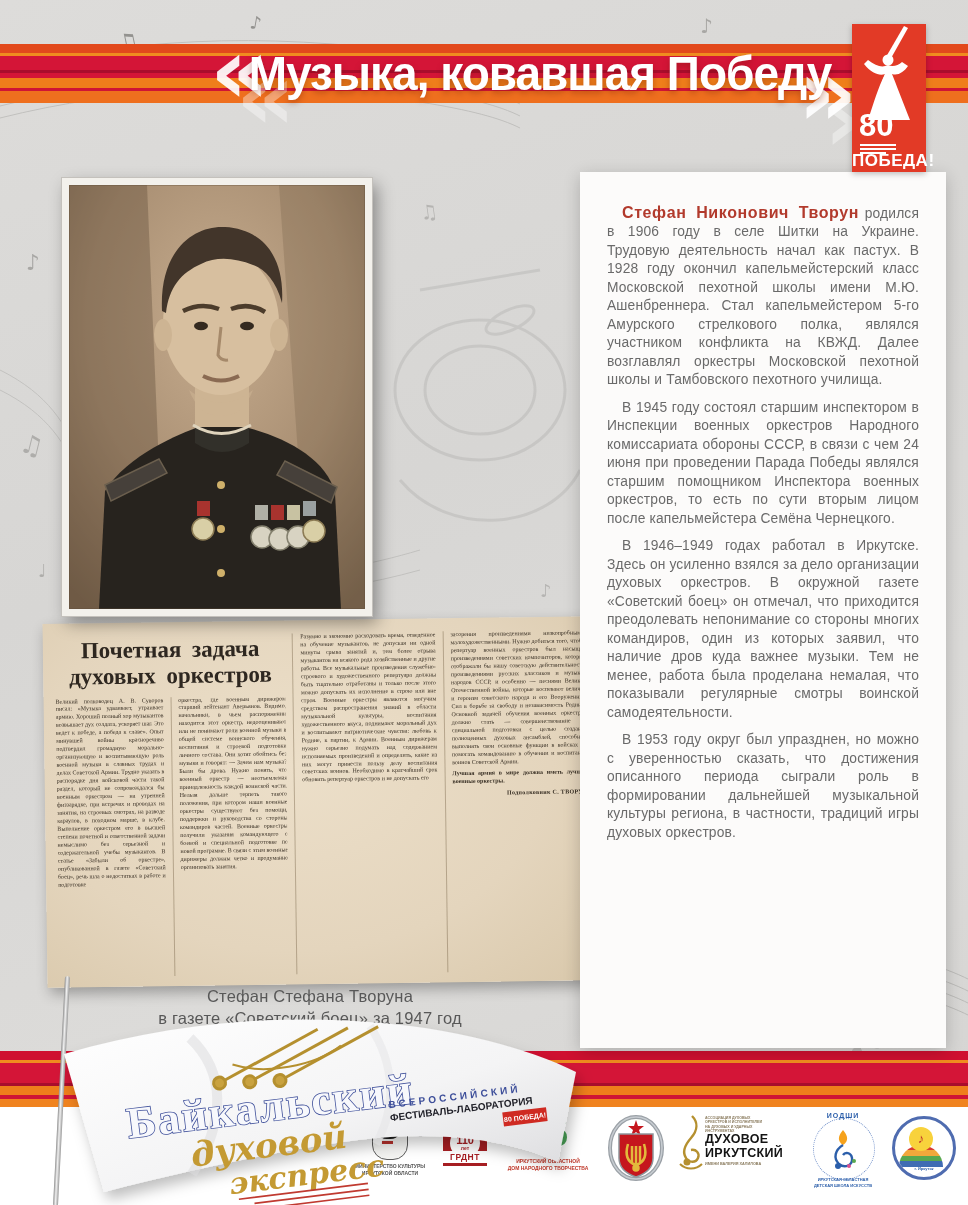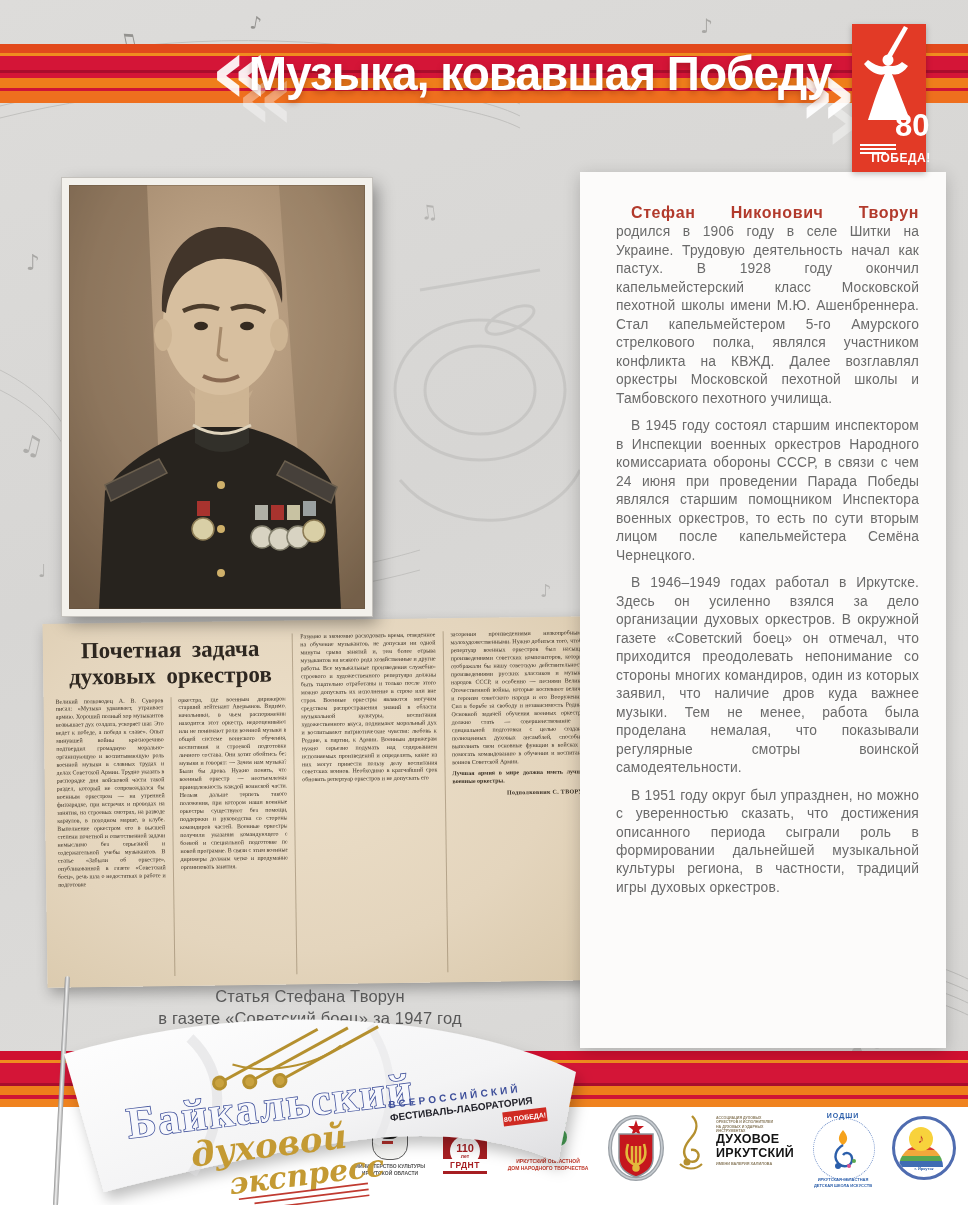--- a/index.html
+++ b/index.html
@@ -36,35 +36,35 @@
   #subbar{left:8px;top:112px;width:931px;height:57px;z-index:2;border-radius:7px;
     background:linear-gradient(180deg,#f0efed 0%,#e3e1de 45%,#d5d3d0 55%,#e0dedb 100%);
     border:1px solid #bfbdb9;
     box-shadow:inset 0 2px 2px #ffffff,inset 0 -2px 3px rgba(0,0,0,.08),0 2px 4px rgba(0,0,0,.12);}
   #subtitle{width:100%;text-align:center;line-height:57px;font-size:28px;font-weight:800;
     color:#c2202c;letter-spacing:.5px;transform:scale(.96,1.05);}
 
   
   #badge{left:852px;top:24px;width:74px;height:148px;background:#e23a26;z-index:6;
     box-shadow:0 2px 6px rgba(0,0,0,.25);}
-  #badge-num{position:absolute;left:7px;top:86px;font-size:31px;font-weight:800;color:#fff;line-height:1;margin-left:36px;}
+  #badge-num{position:absolute;left:7px;top:86px;font-size:31px;font-weight:800;color:#fff;line-height:1;}
   .badge-line{position:absolute;left:8px;width:36px;height:2px;background:#fff;}
-  #badge-label{position:absolute;left:12px;top:127px;width:100%;text-align:center;
-    font-size:12px;font-weight:800;color:#fff;letter-spacing:.5px;}
+  #badge-label{position:absolute;left:0;top:127px;width:100%;text-align:center;
+    font-size:17px;font-weight:800;color:#fff;letter-spacing:.5px;}
 
   
   #photo{left:62px;top:178px;width:296px;height:424px;z-index:4;
     border:7px solid #f3f1ec;outline:1px solid #c4c1bc;background:#9c8065;
     box-shadow:5px 7px 16px rgba(0,0,0,.38);}
   #photo svg{display:block;}
 
   
   #panel{left:580px;top:172px;width:366px;height:876px;background:#fcfbfa;z-index:5;
     box-shadow:0 4px 16px rgba(0,0,0,.20);box-sizing:border-box;padding:30px 27px 20px 27px;}
-  #panel p{margin:0 0 9px 9px;font-size:13.8px;line-height:1.34;color:#6a6a6a;
+  #panel p{margin:0 0 9px 0;font-size:13.8px;line-height:1.34;color:#6a6a6a;
     text-align:justify;text-indent:15px;letter-spacing:.15px;}
   .lead-name{font-weight:bold;color:#b23a2c;font-size:16px;letter-spacing:.6px;word-spacing:3px;}
 
   
   #news{left:45px;top:620px;width:553px;height:364px;z-index:3;transform:rotate(-.8deg);
     background:radial-gradient(ellipse at 45% 40%,#ead griff);
     background:radial-gradient(ellipse at 45% 40%,#ecdfc9 0%,#e4d5bd 60%,#d9c8ab 100%);
     box-shadow:3px 6px 14px rgba(0,0,0,.30);box-sizing:border-box;padding:13px 10px 10px 12px;}
   #news-flex{display:flex;height:100%;}
   #np-left{width:46%;display:flex;flex-direction:column;}
@@ -107,39 +107,39 @@
   .logo-cap{font-size:5px;font-weight:bold;color:#555;line-height:1.35;margin-top:3px;white-space:pre-line;}
   
   #lg-min{width:76px;}
   #min-shield{width:34px;height:42px;margin:4px auto 0;border:1.6px solid #5c5c5c;background:#f4f4f2;
     border-radius:2px 2px 15px 15px;position:relative;}
   #min-babr{position:absolute;left:6px;top:12px;width:19px;height:10px;background:#1d1d1d;border-radius:45% 55% 40% 40%;}
   #min-babr:before{content:"";position:absolute;right:-3px;top:-4px;width:7px;height:6px;background:#1d1d1d;border-radius:50%;}
   #min-babr:after{content:"";position:absolute;left:3px;bottom:-5px;width:11px;height:3px;background:#b5302b;}
   
   #lg-grdnt{width:60px;}
-  #grdnt-tower{width:44px;height:50px;margin:12px auto;background:#a61e22;position:relative;
+  #grdnt-tower{width:44px;height:50px;margin:4px auto;background:#a61e22;position:relative;
     clip-path:polygon(0 16%,13% 16%,13% 7%,28% 7%,28% 0,72% 0,72% 7%,87% 7%,87% 16%,100% 16%,100% 100%,0 100%);}
   #grdnt-circle{position:absolute;left:7px;top:12px;width:30px;height:30px;border-radius:50%;background:#fff;
     display:flex;flex-direction:column;align-items:center;justify-content:center;}
   #grdnt-num{font-size:11px;font-weight:800;color:#a61e22;line-height:1;}
   #grdnt-let{font-size:5px;font-weight:bold;color:#a61e22;line-height:1;}
   #grdnt-name{position:absolute;left:0;bottom:3px;width:100%;text-align:center;background:#fff;
     font-size:8.5px;font-weight:800;color:#a61e22;letter-spacing:.5px;padding:1px 0;}
   
   #lg-dnt{width:92px;position:relative;}
   #dnt-sq{position:absolute;left:39px;top:16px;width:18px;height:18px;background:#cf3a2e;}
   #dnt-sq:before{content:"✿";position:absolute;left:2px;top:1px;font-size:13px;color:#fff;}
   #dnt-num{position:relative;font-size:36px;line-height:1.2;font-weight:bold;color:#4aa257;letter-spacing:2px;}
   #lg-dnt .logo-cap{color:#c0392b;}
   
   #lg-army{width:70px;}
   
   #lg-brass{width:118px;display:flex;align-items:center;text-align:left;}
-  #brass-text{margin-left:12px;}
+  #brass-text{margin-left:1px;}
   #brass-top{font-size:3.6px;font-weight:bold;color:#8a7b5e;line-height:1.25;white-space:pre-line;}
   .brass-big{font-size:12.5px;font-weight:800;color:#141414;line-height:1.08;letter-spacing:.3px;}
   #brass-sub{font-size:3.8px;font-weight:bold;color:#8a7b5e;margin-top:2px;}
   
   #lg-iodshi{width:80px;position:relative;height:78px;}
   #iodshi-ring{position:absolute;left:10px;top:6px;width:60px;height:60px;border-radius:50%;
     border:1.5px dotted #6f8fc9;}
   #iodshi-abbr{position:absolute;left:0;top:0px;width:100%;text-align:center;font-size:7px;font-weight:800;color:#2b5eaa;letter-spacing:1px;}
   #iodshi-art{position:absolute;left:22px;top:16px;}
   #iodshi-ring1{position:absolute;left:0;bottom:8px;width:100%;text-align:center;font-size:4px;font-weight:bold;color:#2b5eaa;}
@@ -275,21 +275,21 @@
         <circle cx="245" cy="346" r="11" fill="#d9cfa6" stroke="#8c7b54" stroke-width="1.5"></circle>
       </g>
       <rect width="296" height="424" fill="none" stroke="#5f4d3a" stroke-width="2" opacity=".35"></rect>
     </svg>
   </div>
 
   <div id="panel" class="abs">
     <p><span class="lead-name">Стефан Никонович Творун</span><span> родился в 1906 году в селе Шитки на Украине. Трудовую деятельность начал как пастух. В 1928 году окончил капельмейстерский класс Московской пехотной школы имени М.Ю. Ашенбреннера. Стал капельмейстером 5-го Амурского стрелкового полка, являлся участником конфликта на КВЖД. Далее возглавлял оркестры Московской пехотной школы и Тамбовского пехотного училища.</span></p>
     <p>В 1945 году состоял старшим инспектором в Инспекции военных оркестров Народного комиссариата обороны СССР, в связи с чем 24 июня при проведении Парада Победы являлся старшим помощником Инспектора военных оркестров, то есть по сути вторым лицом после капельмейстера Семёна Чернецкого.</p>
     <p>В 1946–1949 годах работал в Иркутске. Здесь он усиленно взялся за дело организации духовых оркестров. В окружной газете «Советский боец» он отмечал, что приходится преодолевать непонимание со стороны многих командиров, один из которых заявил, что наличие дров куда важнее музыки. Тем не менее, работа была проделана немалая, что показывали регулярные смотры воинской самодеятельности.</p>
-    <p>В 1951 году округ был упразднен, но можно с уверенностью сказать, что достижения описанного периода сыграли роль в формировании дальнейшей музыкальной культуры региона, в частности, традиций игры духовых оркестров.</p>
+    <p>В 1953 году округ был упразднен, но можно с уверенностью сказать, что достижения описанного периода сыграли роль в формировании дальнейшей музыкальной культуры региона, в частности, традиций игры духовых оркестров.</p>
   </div>
 
   <div id="news" class="abs">
     <div id="news-flex">
       <div id="np-left">
         <div id="np-headline">Почетная задача духовых оркестров</div>
         <div id="np-left-cols">
           <div id="npc1" class="npcol">Великий полководец А. В. Суворов писал: «Музыка удваивает, утраивает армию. Хороший полный хор музыкантов возвышает дух солдата, ускоряет шаг. Это ведет к победе, а победа к славе». Опыт минувшей войны красноречиво подтвердил громадную морально-организующую и воспитывающую роль военной музыки в славных трудах и делах Советской Армии. Трудно указать в распорядке дня войсковой части такой раздел, который не сопровождался бы военным оркестром — на утренней физзарядке, при встречах и проводах на занятия, на строевых смотрах, на разводе караулов, в походном марше, в клубе. Выполнение оркестром его в высшей степени почетной и ответственной задачи немыслимо без серьезной и содержательной учебы музыкантов. В статье «Забыли об оркестре», опубликованной в газете «Советский боец», речь шла о недостатках в работе и подготовке</div>
           <div id="npc2" class="npcol">оркестра, где военным дирижером старший лейтенант Аверьянов. Видимо, начальники, в чьем распоряжении находится этот оркестр, недооценивают или не понимают роли военной музыки в общей системе воинского обучения, воспитания и строевой подготовки личного состава. Они хотят обойтись без музыки и говорят: — Зачем нам музыка? Были бы дрова. Нужно понять, что военный оркестр — неотъемлемая принадлежность каждой воинской части. Нельзя дальше терпеть такого положения, при котором наши военные оркестры существуют без помощи, поддержки и руководства со стороны командиров частей. Военные оркестры получили указания командующего о боевой и специальной подготовке по новой программе. В связи с этим военные дирижеры должны четко и продуманно организовать занятия.</div>
         </div>
@@ -297,21 +297,21 @@
       <div id="npc3" class="npcol">Разумно и экономно расходовать время, отведенное на обучение музыкантов, не допуская ни одной минуты срыва занятий и, тем более отрыва музыкантов на всякого рода хозяйственные и другие работы. Все музыкальные произведения служебно-строевого и художественного репертуара должны быть тщательно отработаны и только после этого можно допускать их исполнение в строю или вне строя. Военные оркестры являются могучим средством распространения знаний в области музыкальной культуры, воспитания художественного вкуса, поднимают моральный дух и воспитывают патриотические чувства: любовь к Родине, к партии, к Армии. Военным дирижерам нужно серьезно подумать над содержанием исполняемых произведений и определить, какие из них могут принести пользу делу воспитания советских воинов. Необходимо в кратчайший срок обновить репертуар оркестров и не допускать его</div>
       <div id="npc4" class="npcol">
         <div>засорения произведениями низкопробными, малохудожественными. Нужно добиться того, чтобы репертуар военных оркестров был насыщен произведениями советских композиторов, которые отображали бы нашу советскую действительность, произведениями русских классиков и музыкой народов СССР, и особенно — песнями Великой Отечественной войны, которые воспевают величие и героизм советского народа и его Вооруженных Сил в борьбе за свободу и независимость Родины. Основной задачей обучения военных оркестров должно стать — совершенствование их специальной подготовки с целью создания полноценных духовых ансамблей, способных выполнять свои основные функции в войсках — помогать командованию в обучении и воспитании воинов Советской Армии.</div>
         <div class="np-bold">Лучшая армия в мире должна иметь лучшие военные оркестры.</div>
         <div class="np-sign">Подполковник С. ТВОРУН</div>
       </div>
     </div>
   </div>
 
   <div id="caption" class="abs">
-    <div>Статья Стефана Творун</div>
+    <div>Стефан Стефана Творуна</div>
     <div>в газете «Советский боец» за 1947 год</div>
   </div>
 
   <div id="ribbon-bottom" class="abs"></div>
   <div id="white-bottom" class="abs"></div>
 
   <div id="pole" class="abs"></div>
   <div id="flag" class="abs">
     <svg width="560" height="200" viewBox="0 0 560 200">
       <defs>

